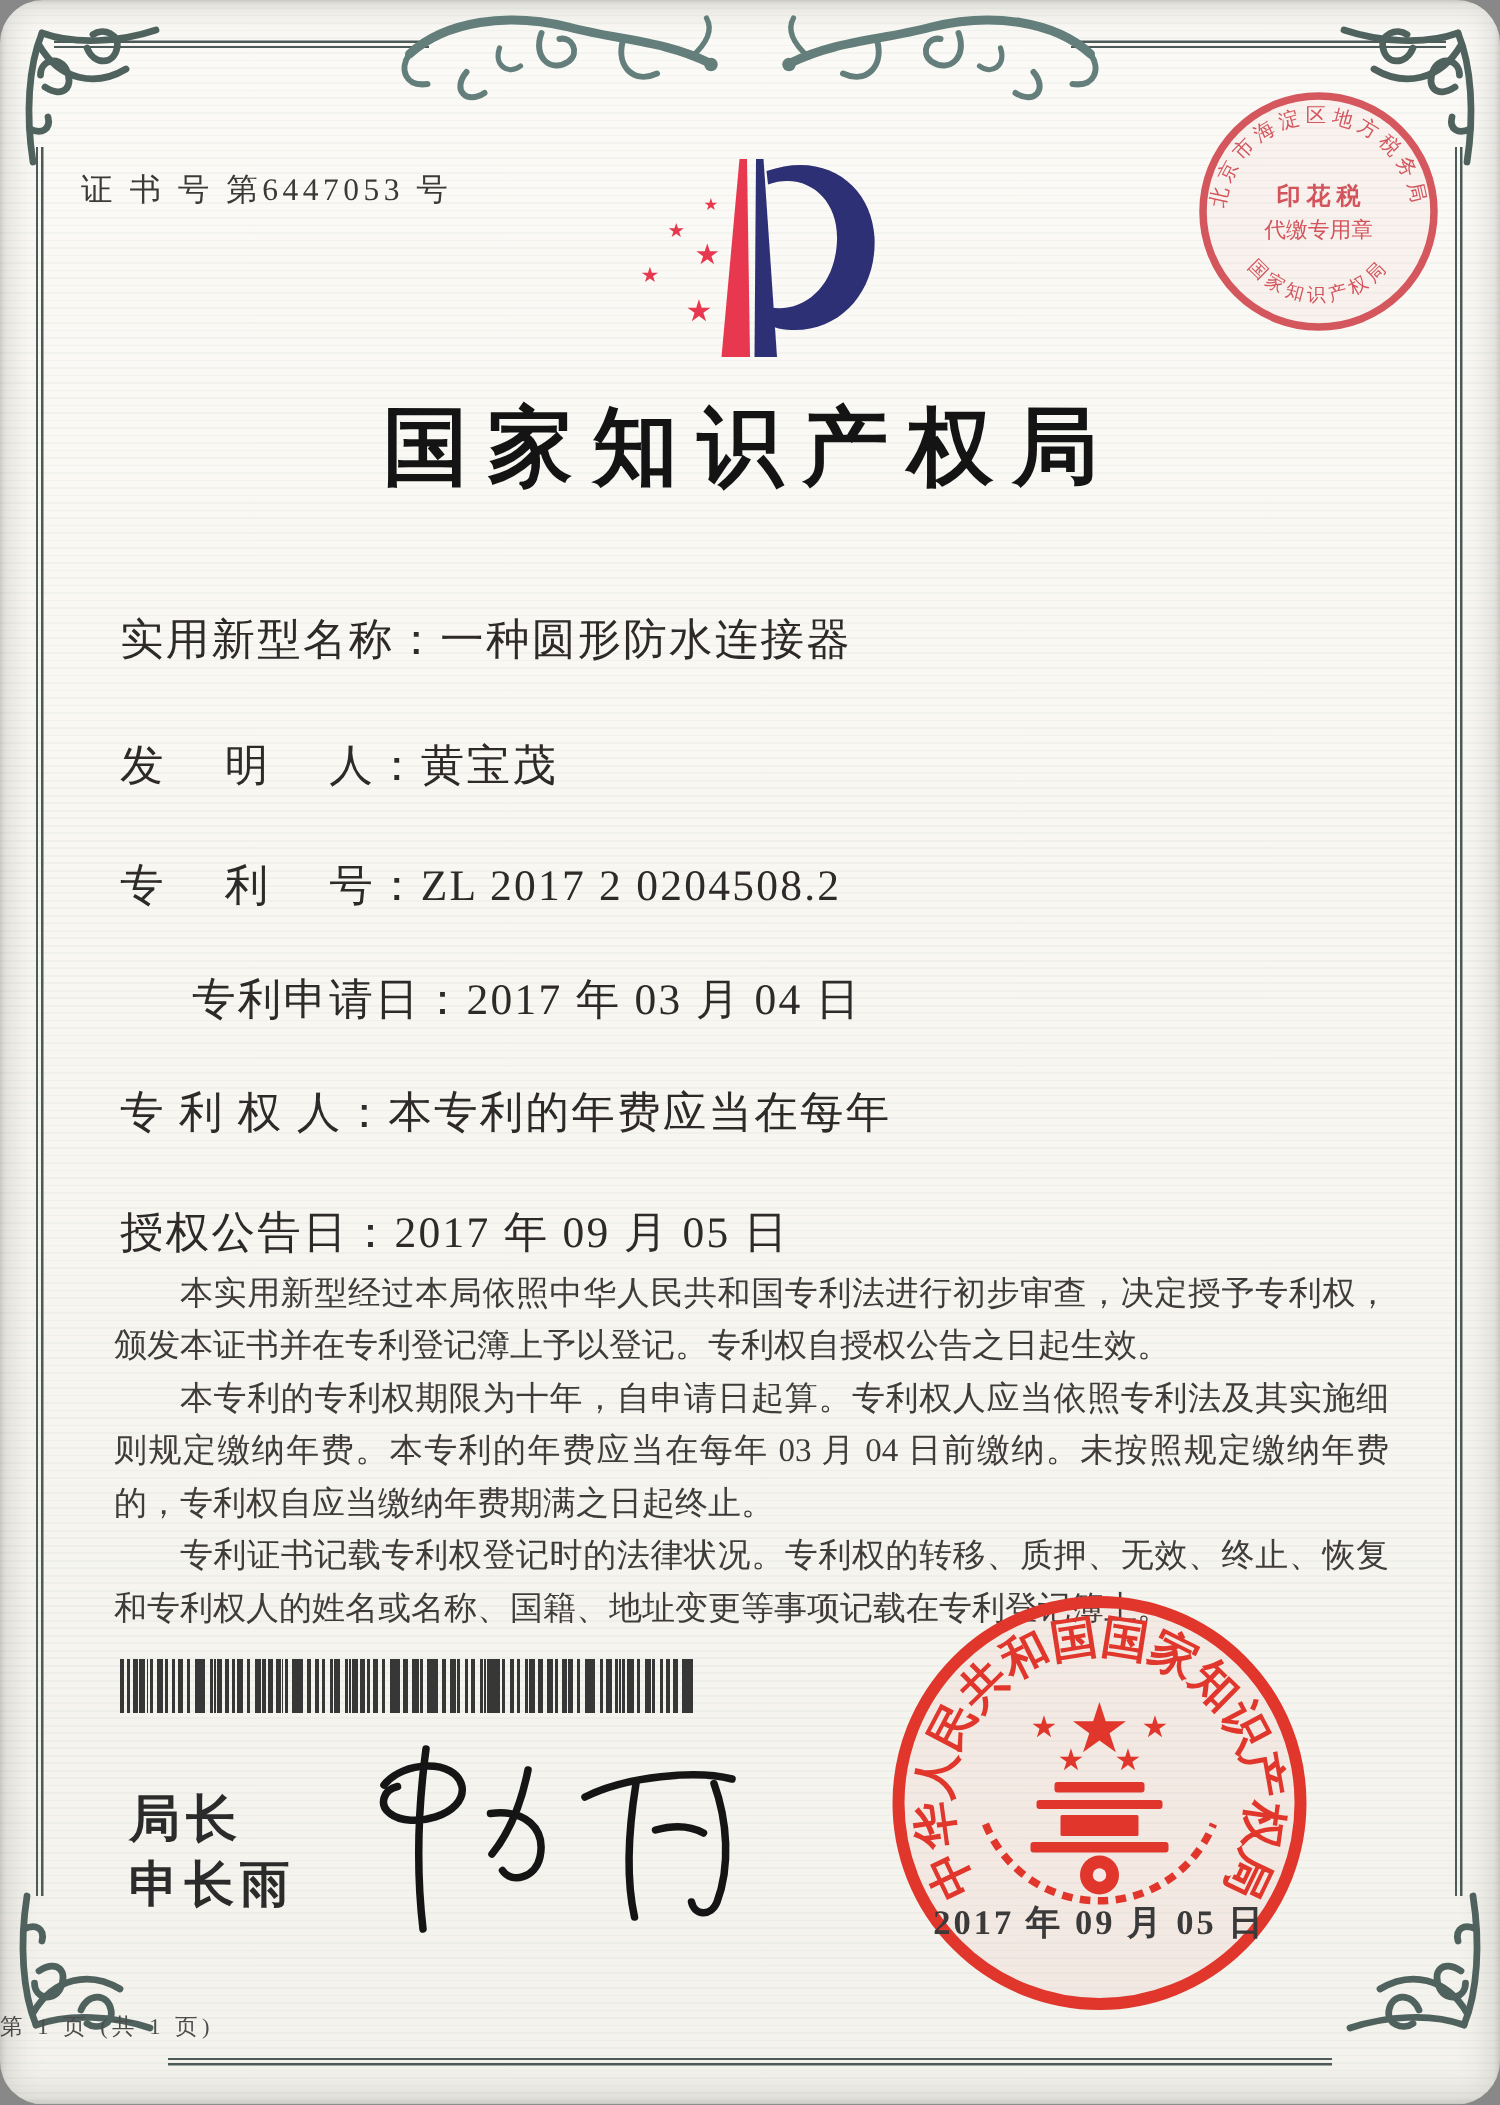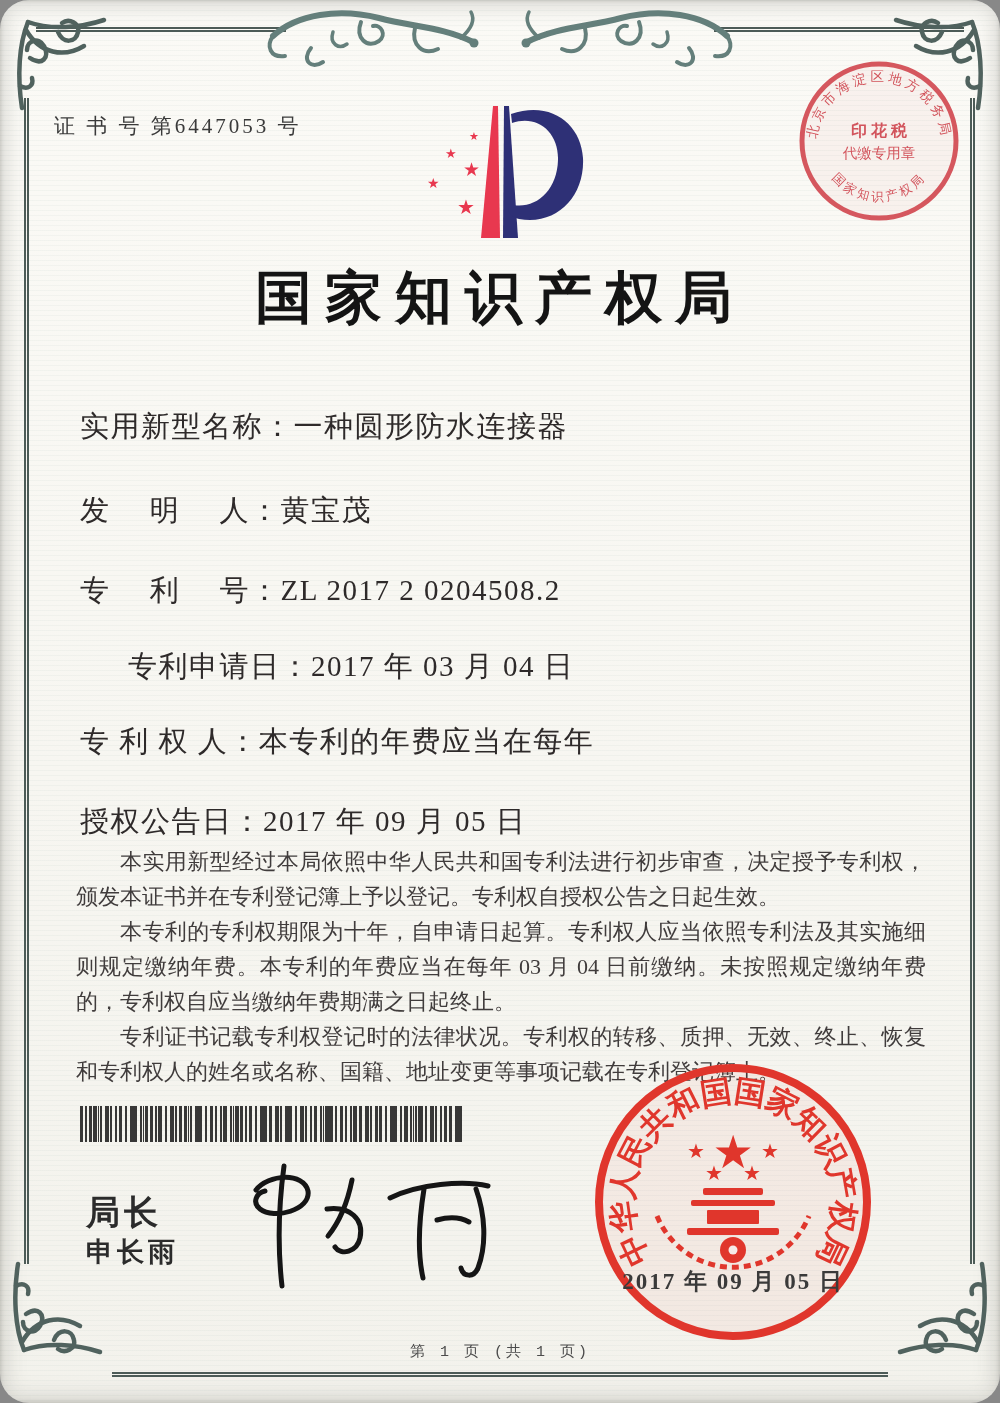--- a/index.html
+++ b/index.html
@@ -36,28 +36,28 @@
   .body-text p{margin:0;text-indent:2em;}
   
   .barcode{position:absolute;left:80px;top:1106px;width:382px;height:36px;
     background:
      repeating-linear-gradient(90deg,#1e1e1e 0 2px, transparent 2px 5px),
      repeating-linear-gradient(90deg,#1e1e1e 0 1px, transparent 1px 9px),
      repeating-linear-gradient(90deg,#1e1e1e 0 3px, transparent 3px 13px);
     opacity:.88;}
   
   .director-label{position:absolute;left:86px;top:1190px;font-family:"Liberation Sans","DejaVu Sans",sans-serif;font-weight:700;font-size:34px;letter-spacing:4px;color:#2b2b2b;}
-  .director-name{position:absolute;left:86px;top:1234px;font-family:"Liberation Sans","DejaVu Sans",sans-serif;font-weight:700;font-size:27px;letter-spacing:4px;color:#2b2b2b;}
+  .director-name{position:absolute;left:86px;top:1234px;font-family:"Liberation Sans","DejaVu Sans",sans-serif;font-weight:700;font-size:33px;letter-spacing:4px;color:#2b2b2b;}
   .signature{position:absolute;left:222px;top:1158px;width:295px;height:138px;}
   
   .seal{position:absolute;left:583px;top:1052px;width:300px;height:300px;}
   .seal-date{position:absolute;left:588px;top:1266px;width:290px;text-align:center;
     font-size:23px;font-weight:bold;letter-spacing:2px;color:#3a3a3a;}
   .stamp{position:absolute;left:792px;top:54px;width:174px;height:174px;opacity:.92;}
-  .footer{position:absolute;left:0;top:1342px;width:100%;text-align:center;font-size:15px;letter-spacing:3px;color:#4c4c4c;font-family:Liberation Mono, monospace;}
+  .footer{position:absolute;left:0;top:1342px;width:100%;text-align:left;font-size:15px;letter-spacing:3px;color:#4c4c4c;}
 </style>
 </head>
 <body>
 
 <div class="paper">
   <div class="vignette"></div>
 
   <div class="hline" style="left:36px;top:27px;width:250px;"></div>
   <div class="hline" style="left:714px;top:27px;width:250px;"></div>
   <div class="vline" style="left:24px;top:98px;height:1166px;"></div>

